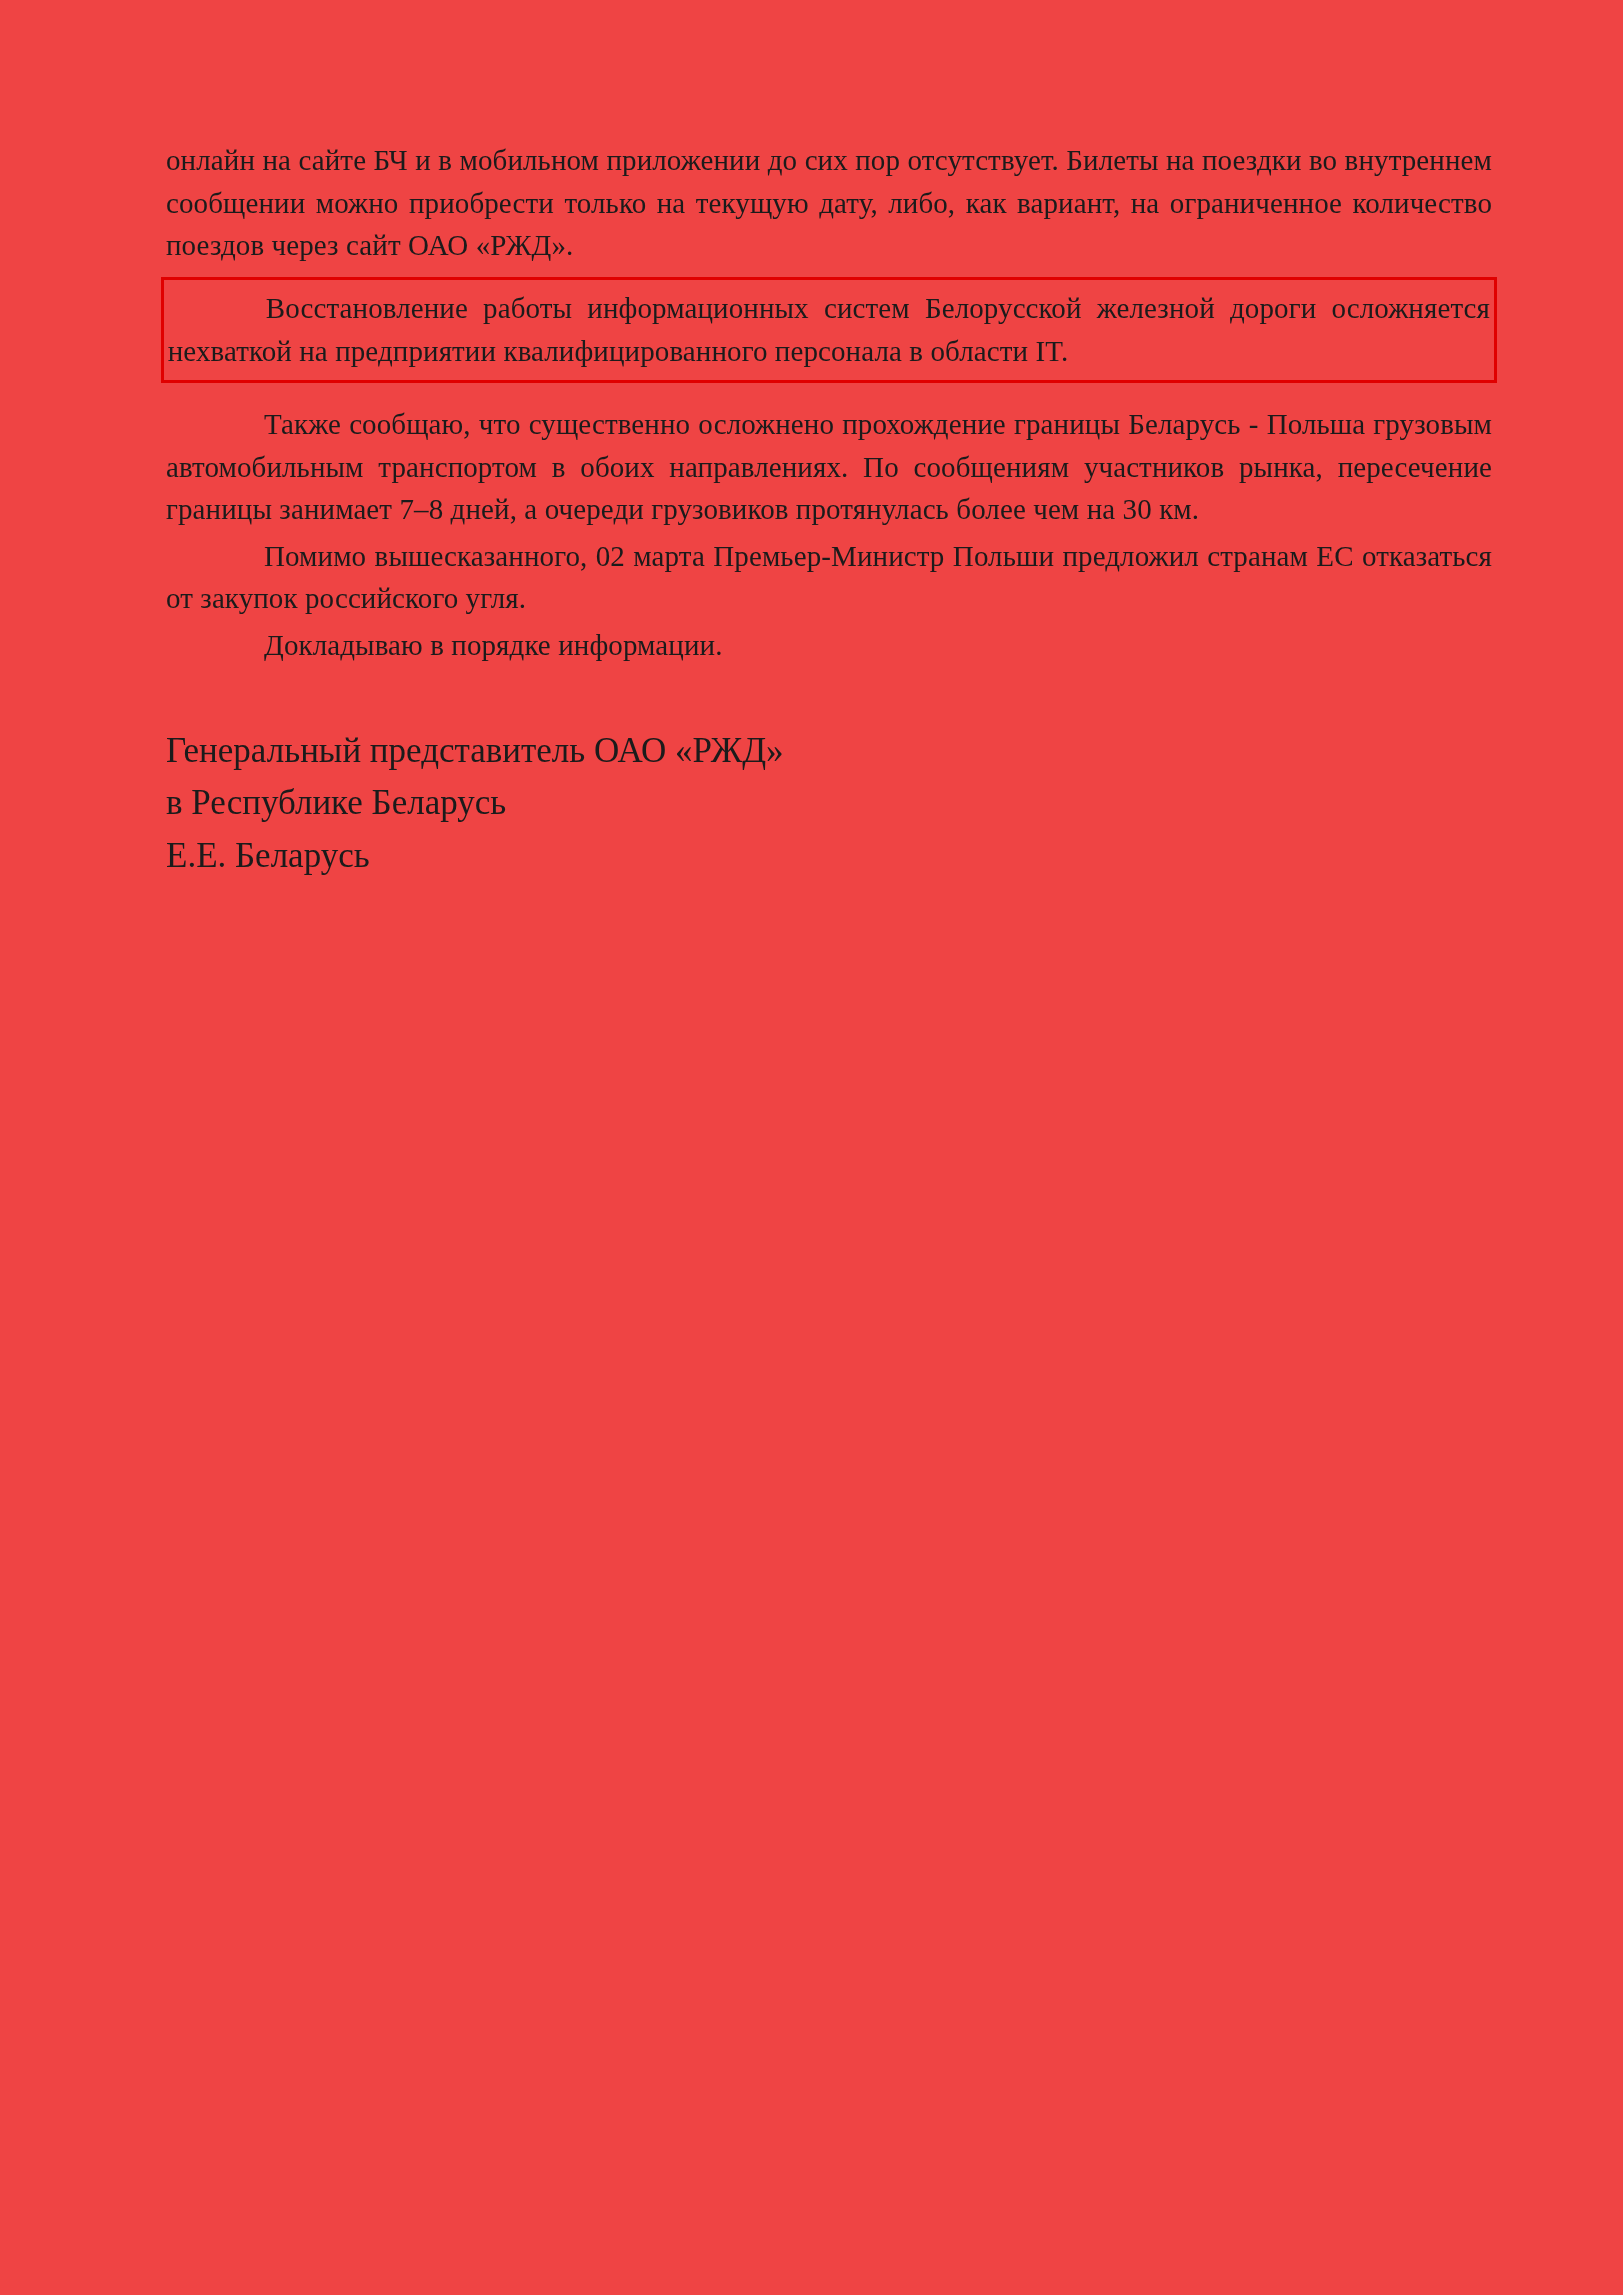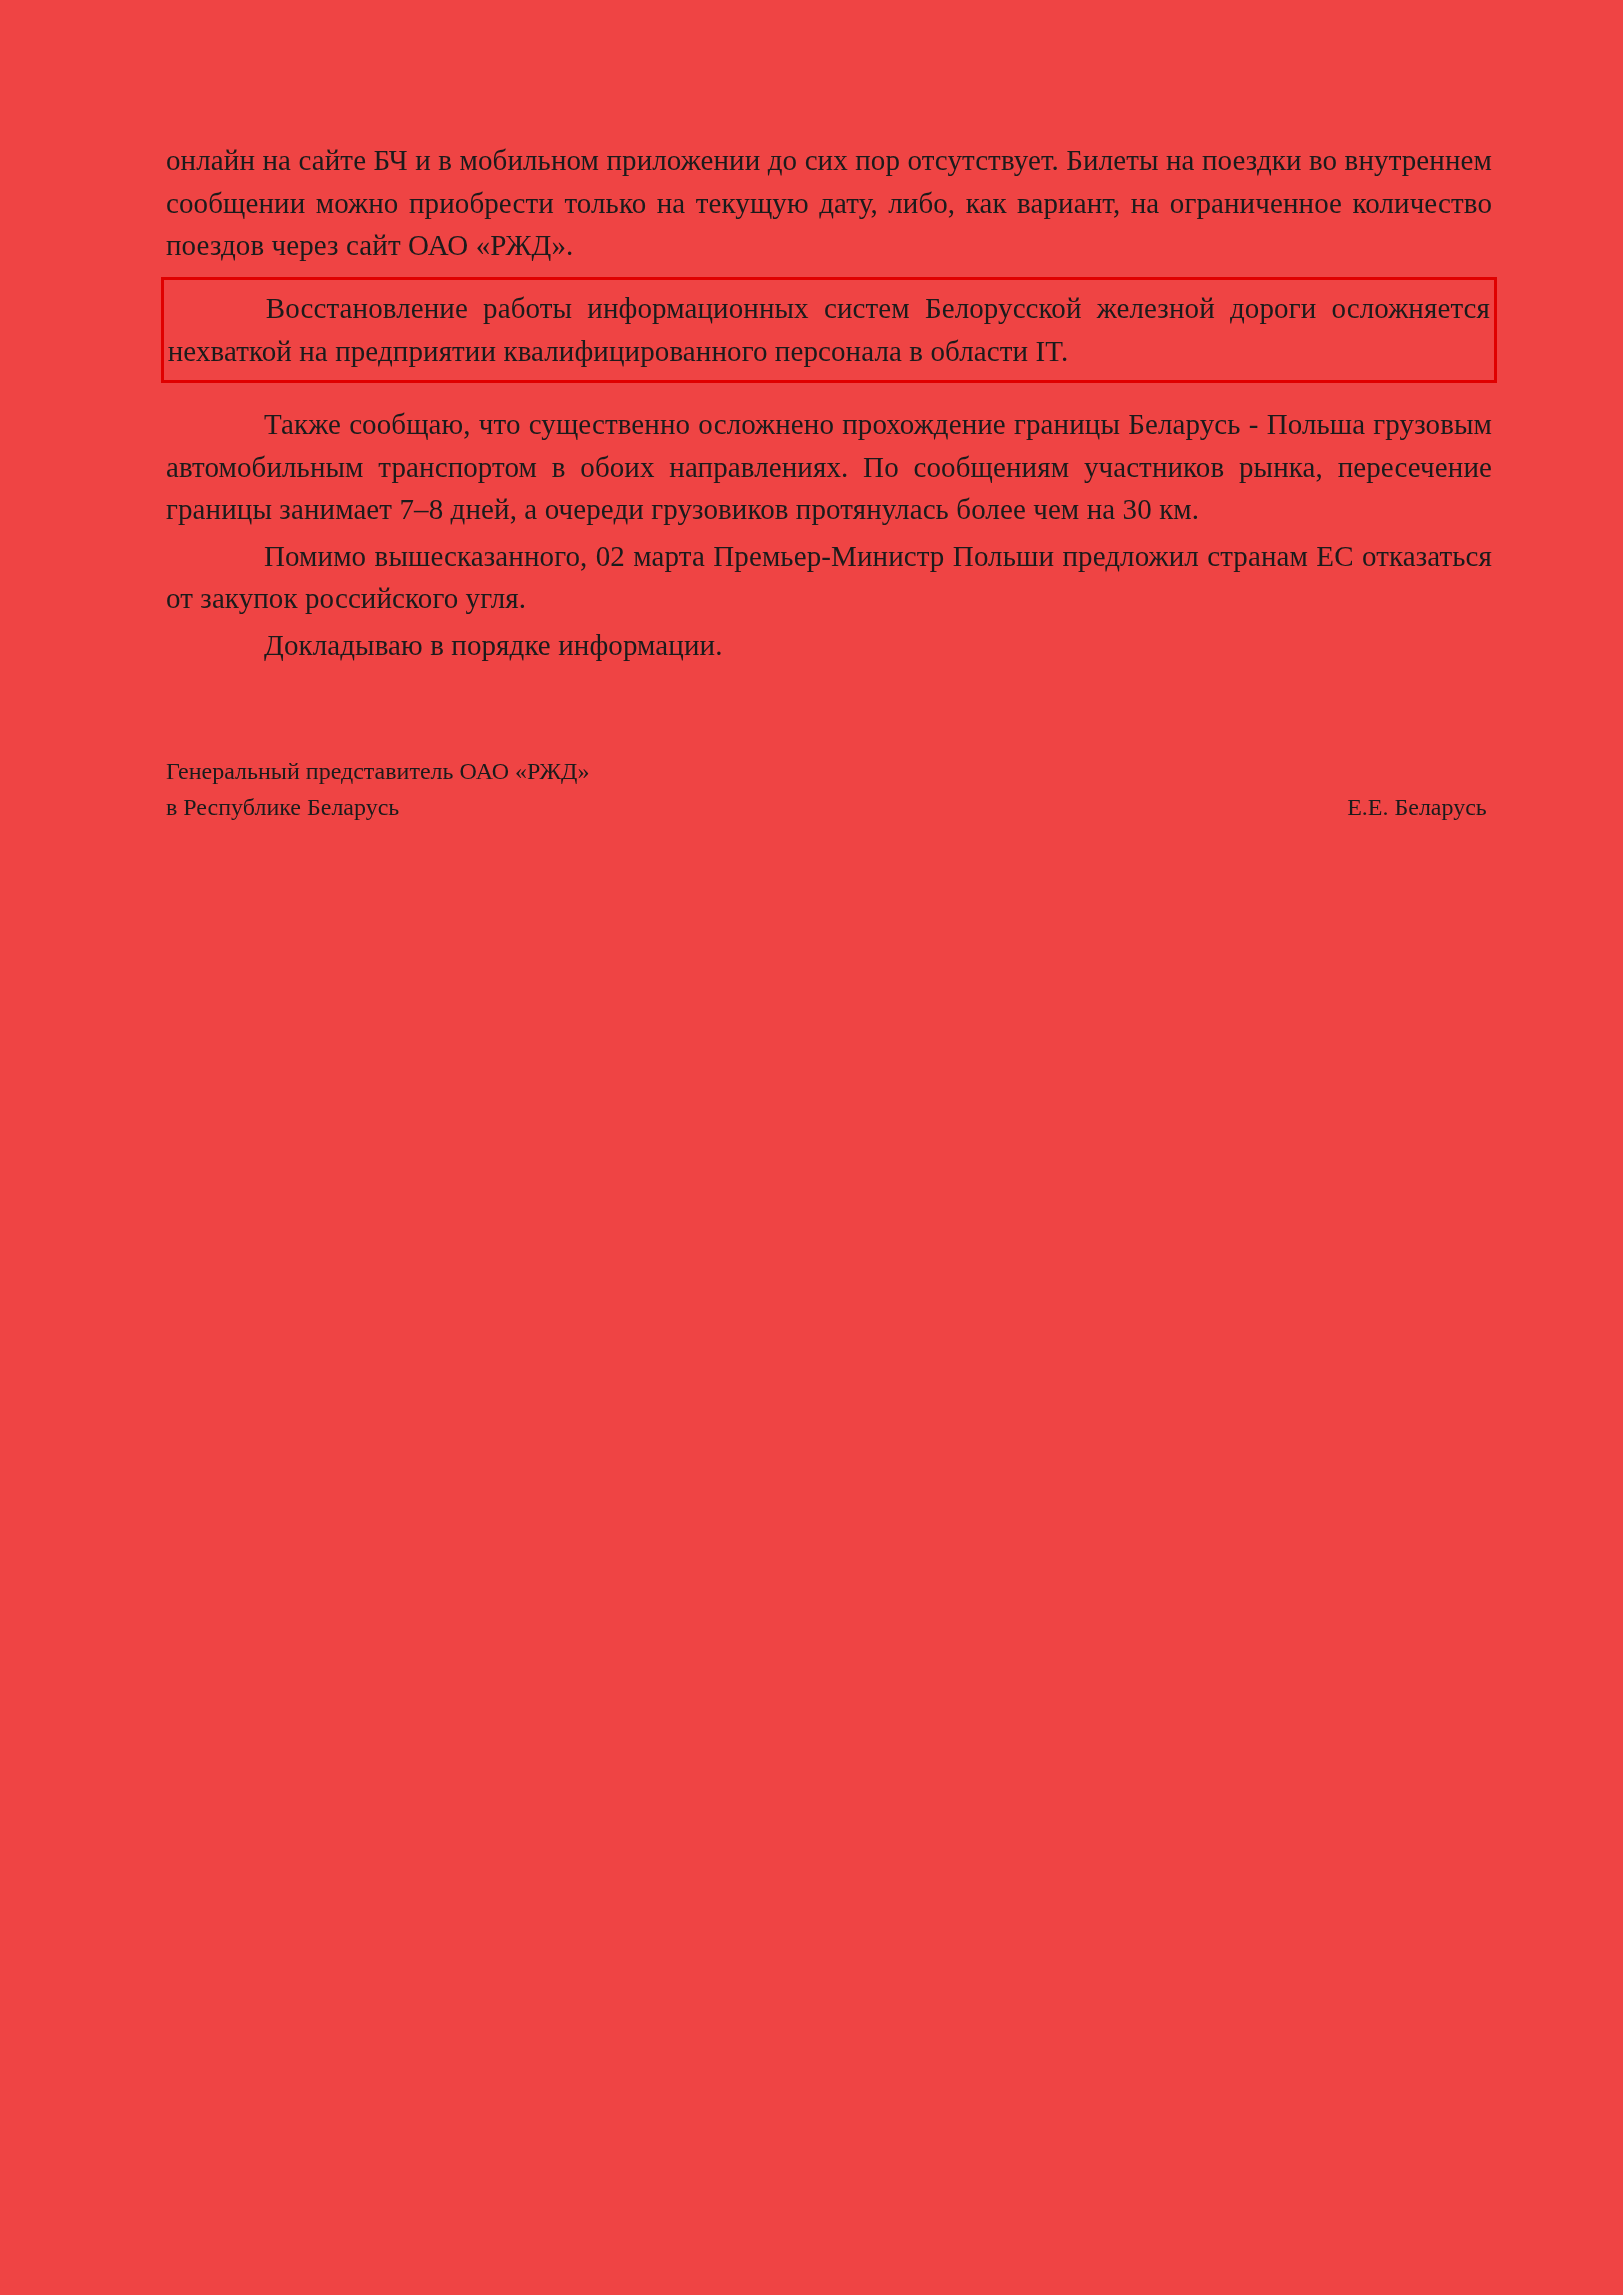--- a/index.html
+++ b/index.html
@@ -50,29 +50,30 @@
     padding: 6.5px 3.9px 7.9px 3.9px;
     box-sizing: border-box;
     width: 1336px;
     margin-left: -5.2px;
   }
   .highlight-box p.para {
     text-indent: 98px;
   }
   .spacer-sm { height: 3.9px; }
   .signature-block {
-    margin-top: 86px;
-    font-size: 24px;
+    margin-top: 58px;
+    font-size: 35px;
     line-height: 1.5;
   }
   .sig-row {
     display: flex;
     justify-content: space-between;
     align-items: baseline;
     width: 100%;
+    flex-direction: column;
   }
   .sig-left { text-align: left; }
   .sig-right { text-align: right; padding-right: 5.2px; }
   .nowrap { white-space: nowrap; }
 </style>
 </head>
 <body>
 
 <div class="page">
   <div class="content">

